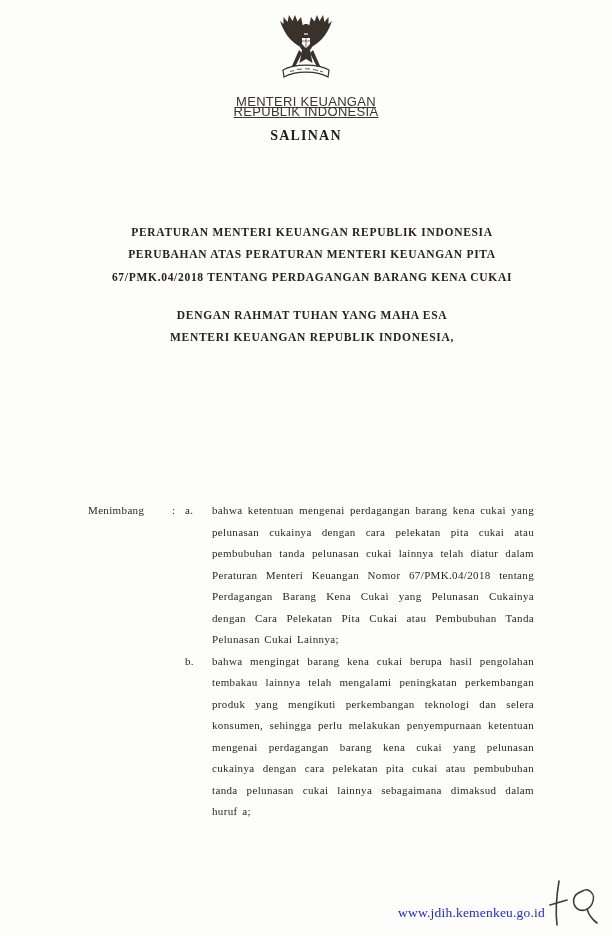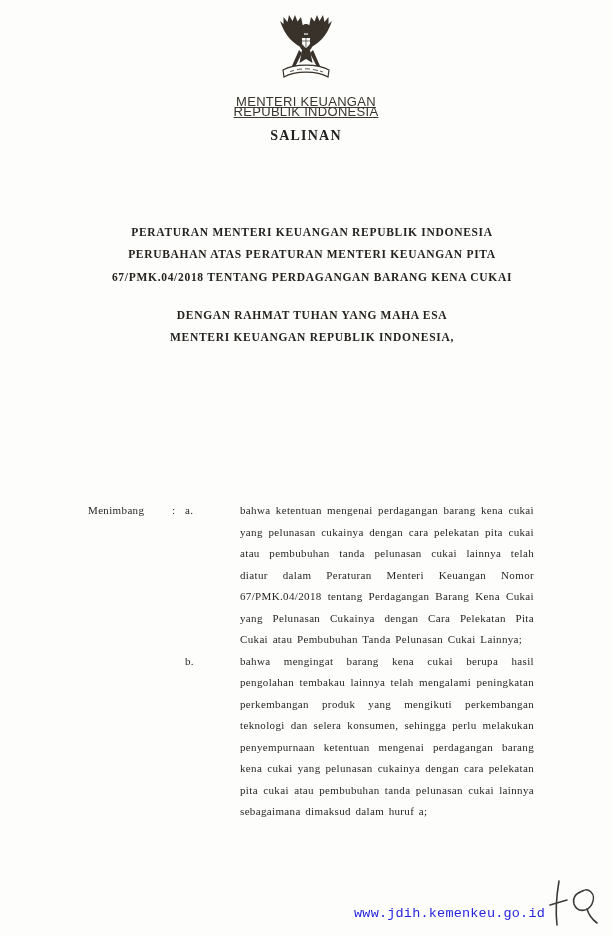--- a/index.html
+++ b/index.html
@@ -48,26 +48,26 @@
     display:grid; grid-template-columns:84px 13px 1fr;
     align-items:start;
     font-size:11px; line-height:21.5px;
     letter-spacing:0.35px; color:#2a2724;
   }
   .m-label { grid-column:1; }
   .m-colon { grid-column:2; }
   .m-items { grid-column:3; }
   .item { display:grid; grid-template-columns:27px 1fr; }
   .item .letter { }
-  .item .text { text-align:justify; word-spacing:1.5px;margin-left:28px; }
+  .item .text { text-align:justify; word-spacing:1.5px; }
 
   
   .footer-url {
     position:absolute; right:67px; bottom:15px;
-    font-family:Liberation Mono, monospace;
+    font-family:Liberation Serif, serif;
     font-size:13.5px; letter-spacing:0.2px;
     color:#2525e0;
     cursor:pointer;
   }
   .paraf { position:absolute; right:10px; bottom:6px; }
 </style>
 </head>
 <body>
 
 <div class="page">

